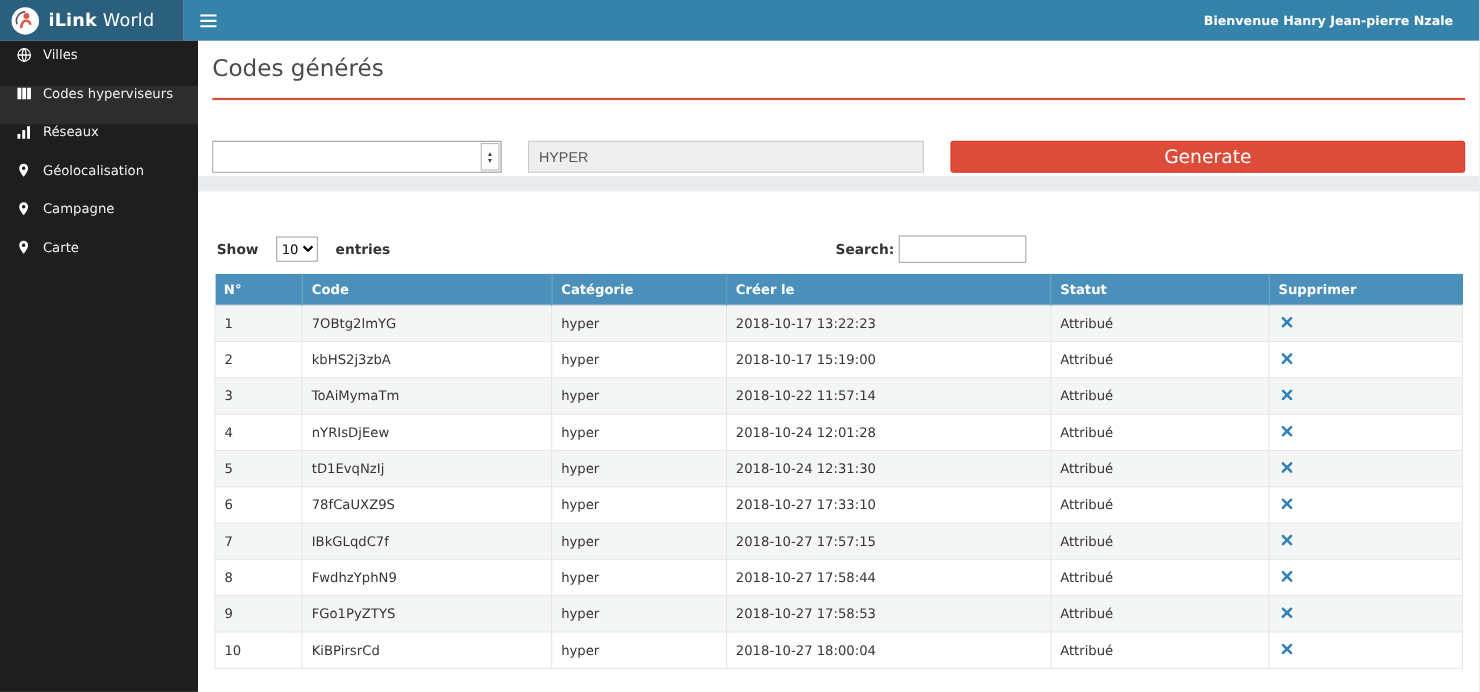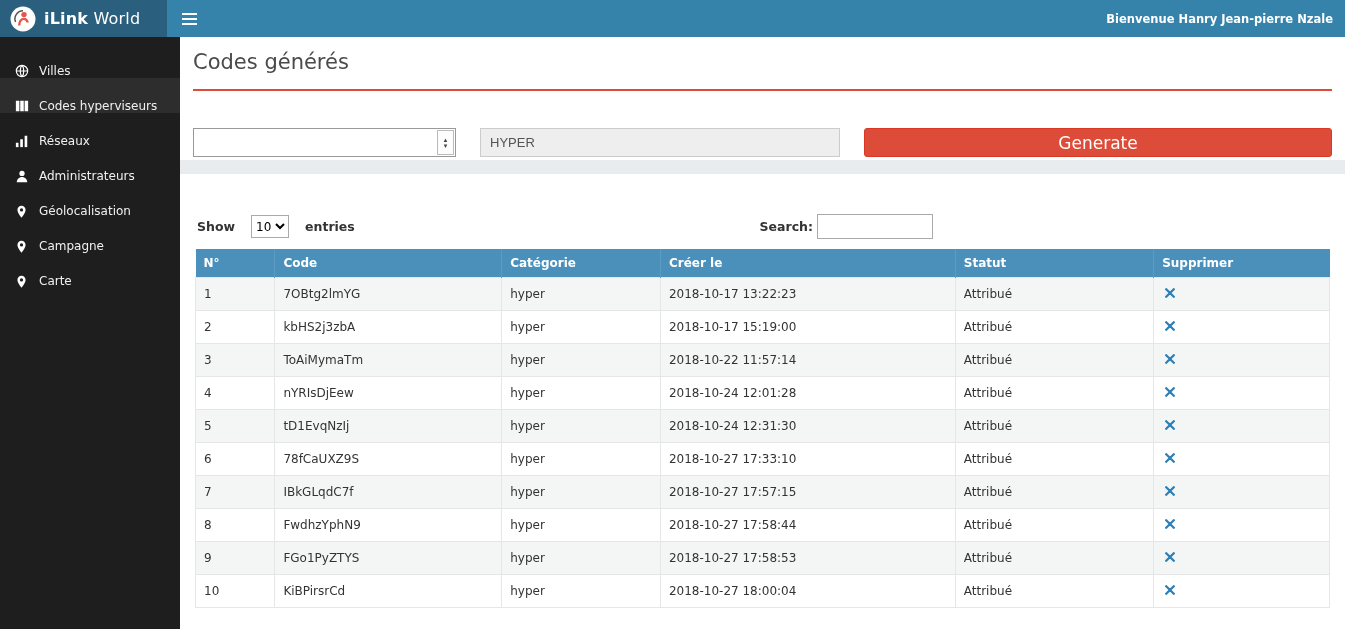--- a/index.html
+++ b/index.html
@@ -6,26 +6,26 @@
   html,body { width:1345px; height:629px; overflow:hidden; background:#e9ecef;
               font-family:"DejaVu Sans","Liberation Sans",sans-serif; }
 
   
   .topbar { height:37px; display:flex; align-items:stretch; }
   .logo { width:167px; background:#2a5f7d; display:flex; align-items:center; padding-left:10px; gap:8px; }
   .logo-text { color:#fff; font-size:16px; letter-spacing:.2px; }
   .logo-text b { font-weight:700; }
   .navbar { flex:1; background:#3583ab; display:flex; align-items:center; }
   .hamburger { padding:0 15px; cursor:pointer; display:flex; align-items:center; height:100%; }
-  .welcome { margin-left:auto; padding-right:12px; color:#fff; font-size:11.5px; font-weight:700; }
+  .welcome { margin-left:auto; padding-right:24px; color:#fff; font-size:11.5px; font-weight:700; }
 
   
   .below { display:flex; height:592px; }
   .sidebar { width:180px; background:#1e1e1e; padding-top:6px; }
-  .nav-item { display:flex; align-items:flex-end; height:35px; padding-left:14px; gap:10px;
+  .nav-item { display:flex; align-items:flex-start; height:35px; padding-left:14px; gap:10px;
               color:#f0f0f0; font-size:12px; cursor:pointer; }
   .nav-item.active { background:#2d2d2d; }
   .nav-icon { width:15px; display:flex; justify-content:center; }
   .content { flex:1; overflow:hidden; }
 
   
   .head-panel { background:#fff; padding:13px 13px 3px; margin-bottom:14px; }
   .page-title { font-size:21px; font-weight:400; color:#4a4a4a; }
   .red-line { height:2px; background:#dd4b39; border:0; margin-top:15px; }
   .form-row { display:flex; gap:24px; margin-top:37px; }
@@ -115,29 +115,20 @@
           <svg viewBox="0 0 16 16" width="14" height="14" fill="#fff">
             <rect x="1" y="10" width="3" height="5"></rect>
             <rect x="6" y="6" width="3" height="9"></rect>
             <rect x="11" y="2" width="3" height="13"></rect>
           </svg>
         </span>
         <span>Réseaux</span>
       </div>
       <div class="nav-item">
         <span class="nav-icon">
-          <svg viewBox="0 0 16 16" width="14" height="14" fill="#fff">
-            <circle cx="8" cy="5" r="3"></circle>
-            <path d="M2 15c0-3.3 2.7-6 6-6s6 2.7 6 6z"></path>
-          </svg>
-        </span>
-        <span>Administrateurs</span>
-      </div>
-      <div class="nav-item">
-        <span class="nav-icon">
           <svg viewBox="0 0 16 16" width="13" height="13" fill="#fff">
             <path d="M8 1C5.2 1 3 3.2 3 6c0 3.8 5 9.5 5 9.5S13 9.8 13 6c0-2.8-2.2-5-5-5zm0 7a2 2 0 1 1 0-4 2 2 0 0 1 0 4z"></path>
           </svg>
         </span>
         <span>Géolocalisation</span>
       </div>
       <div class="nav-item">
         <span class="nav-icon">
           <svg viewBox="0 0 16 16" width="13" height="13" fill="#fff">
             <path d="M8 1C5.2 1 3 3.2 3 6c0 3.8 5 9.5 5 9.5S13 9.8 13 6c0-2.8-2.2-5-5-5zm0 7a2 2 0 1 1 0-4 2 2 0 0 1 0 4z"></path>

